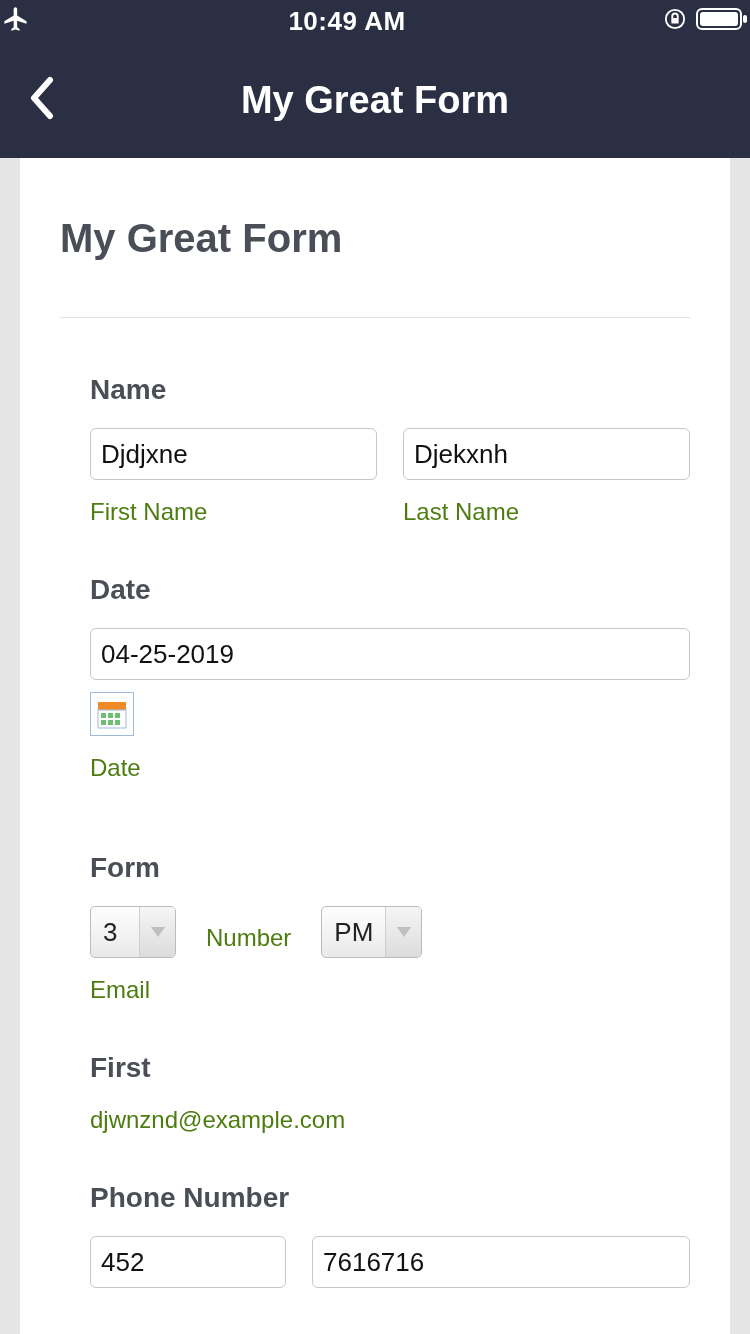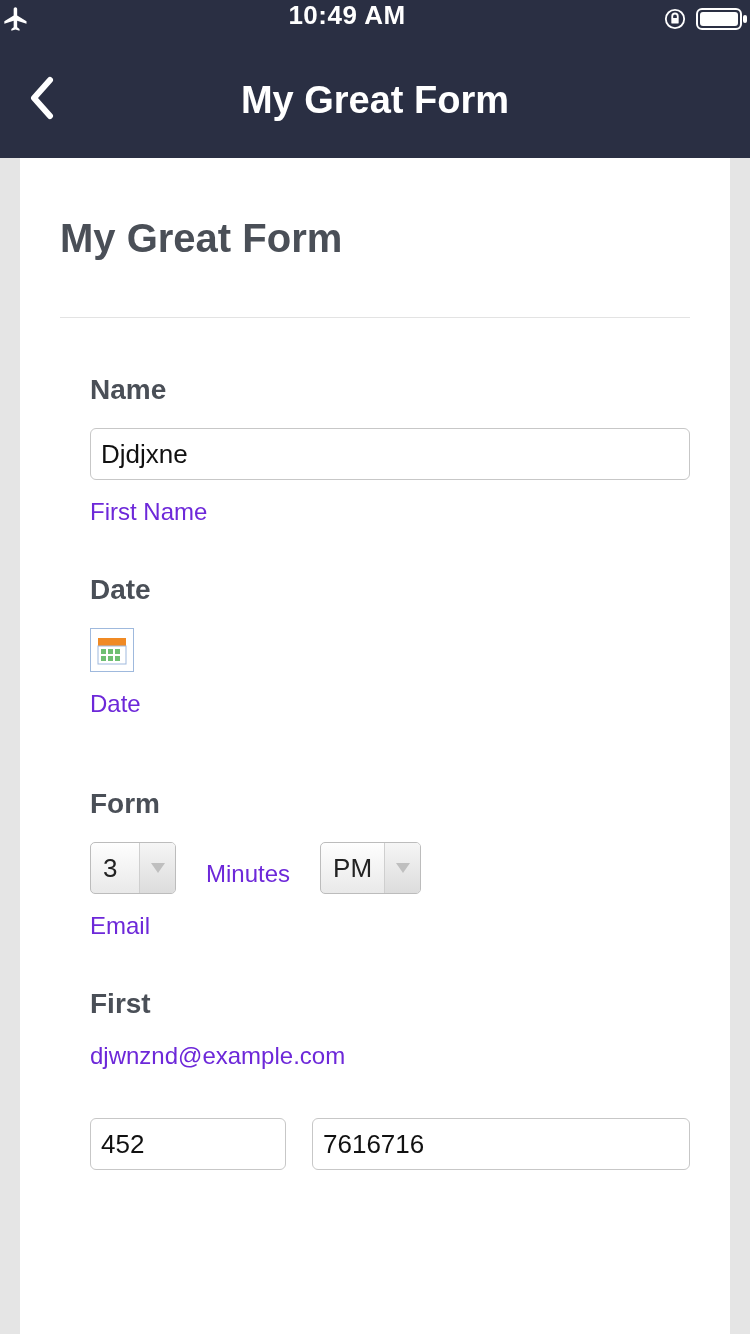--- a/index.html
+++ b/index.html
@@ -1,36 +1,36 @@
 <!DOCTYPE html>
 <html><head>
 <meta charset="utf-8">
 <style>
   * { box-sizing: border-box; margin: 0; padding: 0; }
   html, body { width: 750px; height: 1334px; font-family: -apple-system, Helvetica, Arial, sans-serif; background: #e5e5e5; overflow: hidden; }
-  .statusbar { background: #2a2f43; height: 42px; display: flex; justify-content: space-between; padding: 0 2px; color: #fff; }
+  .statusbar { background: #2a2f43; height: 42px; display: flex; align-items: center; justify-content: space-between; padding: 0 2px; color: #fff; }
   .statusbar .left, .statusbar .right { display: flex; align-items: center; gap: 10px; }
   .statusbar .time { font-size: 26px; font-weight: 600; letter-spacing: 0.5px; }
   .navbar { background: #2a2f43; height: 116px; display: flex; align-items: center; position: relative; }
   .navbar .back { position: absolute; left: 28px; top: 34px; }
   .navbar .title { width: 100%; text-align: center; color: #fff; font-size: 38px; font-weight: 700; }
   .page { background: #e5e5e5; padding: 0 20px; }
   .card { background: #fff; min-height: 1176px; padding: 58px 40px 40px 40px; }
   .form-title { font-size: 40px; font-weight: 700; color: #4a4f57; margin-bottom: 56px; }
   .divider { border: none; border-top: 1px solid #e3e3e3; margin-bottom: 56px; }
   .field-group { margin-bottom: 48px; margin-left: 30px; }
   .field-label { font-size: 28px; font-weight: 600; color: #4a4f57; margin-bottom: 22px; }
   .row2 { display: flex; gap: 26px; }
   .col { flex: 1; display: flex; flex-direction: column; }
   input.text-input {
     width: 100%; height: 52px; border: 1px solid #c7c7c7; border-radius: 6px;
     padding: 6px 10px; font-size: 26px; color: #111; background: #fff;
   }
   input.text-input.small { width: 196px; }
-  .sublabel { font-size: 24px; color: #6d28d9; margin-top: 18px; }
+  .sublabel { font-size: 24px; color: #4d7c0f; margin-top: 18px; }
   .calendar-icon-wrap { margin-top: 12px; }
   .calendar-icon {
     width: 44px; height: 44px; border: 1px solid #9fb9dd; background: #fff;
     display: flex; align-items: center; justify-content: center;
   }
   .select-box {
     height: 52px; border: 1px solid #bcbcbc; border-radius: 5px;
     background: linear-gradient(#fefefe, #e9e9e9);
     display: inline-flex; align-items: stretch; overflow: hidden;
   }
@@ -91,25 +91,30 @@
     <div class="form-title">My Great Form</div>
     <hr class="divider">
 
     <div class="field-group">
       <div class="field-label">Name</div>
       <div class="row2">
         <div class="col">
           <input class="text-input" type="text" value="Djdjxne" style="">
           <div class="sublabel">First Name</div>
         </div>
+        <div class="col">
+          <input class="text-input" type="text" value="Djekxnh" style="">
+          <div class="sublabel">Last Name</div>
+        </div>
       </div>
     </div>
 
     <div class="field-group" style="margin-bottom:70px;">
       <div class="field-label">Date</div>
+      <input class="text-input" type="text" value="04-25-2019" style="">
       <div class="calendar-icon-wrap">
         <div class="calendar-icon">
           <svg width="32" height="32" viewBox="0 0 32 32">
             <rect x="2" y="4" width="28" height="8" fill="#f08a24"></rect>
             <rect x="2" y="12" width="28" height="18" fill="#ffffff" stroke="#9fb9dd"></rect>
             <rect x="5" y="15" width="5" height="5" fill="#6fbf73"></rect>
               <rect x="12" y="15" width="5" height="5" fill="#6fbf73"></rect>
               <rect x="19" y="15" width="5" height="5" fill="#6fbf73"></rect>
             <rect x="5" y="22" width="5" height="5" fill="#6fbf73"></rect>
               <rect x="12" y="22" width="5" height="5" fill="#6fbf73"></rect>
@@ -128,41 +133,42 @@
             <div class="value">3</div>
             <div class="arrow">
                 <svg width="14" height="10" viewBox="0 0 14 10">
                   <polygon points="0,0 14,0 7,10" fill="#bfbfbf"></polygon>
                 </svg>
               </div>
           </div>
           <div class="sublabel">Email</div>
         </div>
         <div class="time-col">
-          <div class="sublabel">Minutes</div>
+          <div class="sublabel">Number</div>
         </div>
         <div class="time-col">
           <div class="select-box w-ampm">
             <div class="value">PM</div>
             <div class="arrow">
                 <svg width="14" height="10" viewBox="0 0 14 10">
                   <polygon points="0,0 14,0 7,10" fill="#bfbfbf"></polygon>
                 </svg>
               </div>
           </div>
         </div>
       </div>
     </div>
 
     <div class="field-group">
       <div class="field-label">First</div>
       <div class="sublabel">djwnznd@example.com</div>
     </div>
 
     <div class="field-group" style="margin-bottom:0;">
+      <div class="field-label">Phone Number</div>
       <div class="phone-row">
         <div class="phone-area">
           <input class="text-input small" type="text" value="452" style="">
 
         </div>
         <div class="phone-num">
           <input class="text-input" type="text" value="7616716" style="">
 
         </div>
       </div>

